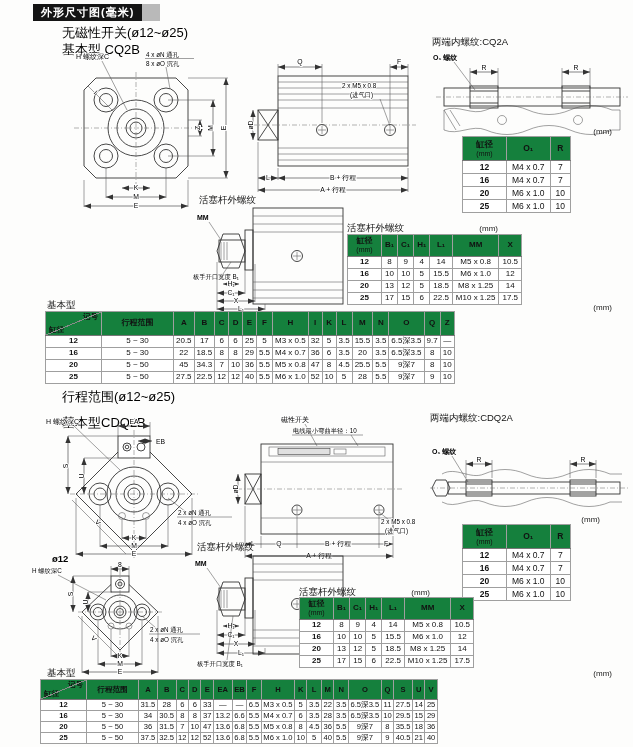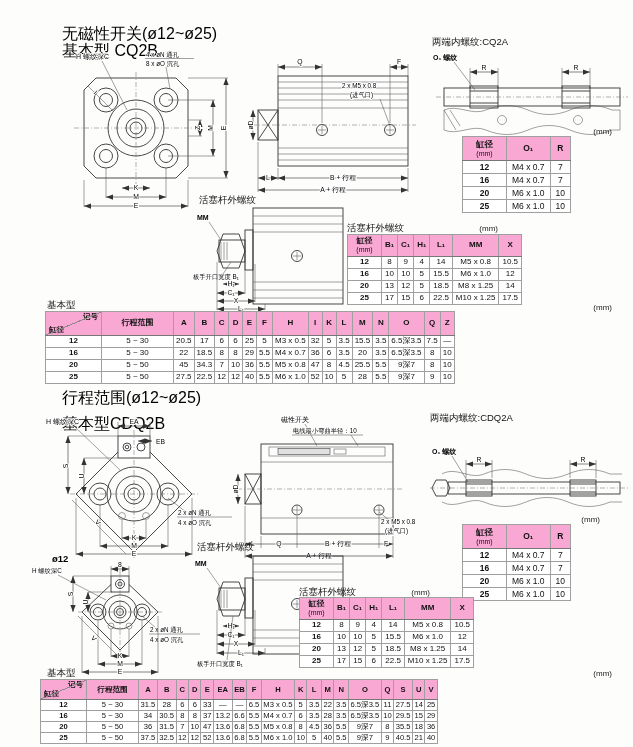--- a/index.html
+++ b/index.html
@@ -4,27 +4,27 @@
 <style>
 *{margin:0;padding:0;box-sizing:border-box}
 html,body{background:#eee}
 body{font-family:"Liberation Sans","DejaVu Sans",sans-serif;color:#111}
 #page{position:relative;width:633px;height:747px;background:#fdfdfc;overflow:hidden}
 
 .titlebar{position:absolute;left:33px;top:4px;display:flex;height:17px}
 .titlebar .black{background:#141414;color:#fff;font-weight:bold;font-size:11px;line-height:17px;padding:0 8px;letter-spacing:1px}
 .titlebar .tail{width:18px;background:#b9b9b9}
 
-.heading{position:absolute;font-size:16px;color:#000;white-space:nowrap}
+.heading{position:absolute;font-size:13px;color:#000;white-space:nowrap}
 .draw-title{position:absolute;font-size:9.5px;font-weight:normal;white-space:nowrap}
 .unit{position:absolute;font-size:8px;color:#222;text-align:right}
 
 table.dt{position:absolute;border-collapse:collapse;background:#fff;border:1px solid #777}
 .dt th,.dt td{border:1px solid #9f9f9f;text-align:center;white-space:nowrap;line-height:1.05;vertical-align:middle}
-.dt thead th{background:#f9a8d4;font-weight:bold;border-bottom:1px solid #777}
+.dt thead th{background:#15803d;font-weight:bold;border-bottom:1px solid #777}
 .dt td:first-child{font-weight:bold}
 .small-t{font-size:8.5px}
 .small-t th,.small-t td{height:13px;padding:0 5px}
 .small-t thead th{height:24px}
 .rod-t{font-size:8px}
 .rod-t th,.rod-t td{height:12px;padding:0 3px}
 .rod-t thead th{height:22px}
 .basic{font-size:8px}
 .basic th,.basic td{height:12px;padding:0 2px}
 .basic thead th{height:24px}
@@ -57,20 +57,24 @@
 <div id="page">
 
   <svg width="0" height="0" style="position:absolute" aria-hidden="true">
     <defs>
       <marker id="ar" viewBox="0 0 8 6" markerWidth="7" markerHeight="6" refX="8" refY="3" orient="auto-start-reverse" markerUnits="userSpaceOnUse">
         <path d="M0,0 L8,3 L0,6 z" fill="#333"></path>
       </marker>
     </defs>
   </svg>
 
+  <div class="titlebar">
+    <div class="black">外形尺寸图(毫米)</div>
+    <div class="tail"></div>
+  </div>
 
   <div class="heading" style="left:62px;top:24px">无磁性开关(ø12~ø25)</div>
   <div class="heading" style="left:62px;top:41px">基本型 CQ2B</div>
 
   <svg class="draw" style="left:36px;top:50px" width="218" height="162">
     <g class="ln">
       <polygon points="60,28 140,28 152,40 152,116 140,128 60,128 48,116 48,40"></polygon>
       <circle cx="70" cy="50" r="12"></circle>
         <circle cx="70" cy="50" r="6.5"></circle>
       <circle cx="130" cy="50" r="12"></circle>
@@ -366,21 +370,21 @@
           <td>6</td>
           <td>25</td>
           <td>5</td>
           <td>M3 x 0.5</td>
           <td>32</td>
           <td>5</td>
           <td>3.5</td>
           <td>15.5</td>
           <td>3.5</td>
           <td>6.5深3.5</td>
-          <td>7.5</td>
+          <td>9.7</td>
           <td>—</td>
         </tr>
         <tr>
           <td>16</td>
           <td>5 ~ 30</td>
           <td>22</td>
           <td>18.5</td>
           <td>8</td>
           <td>8</td>
           <td>29</td>

